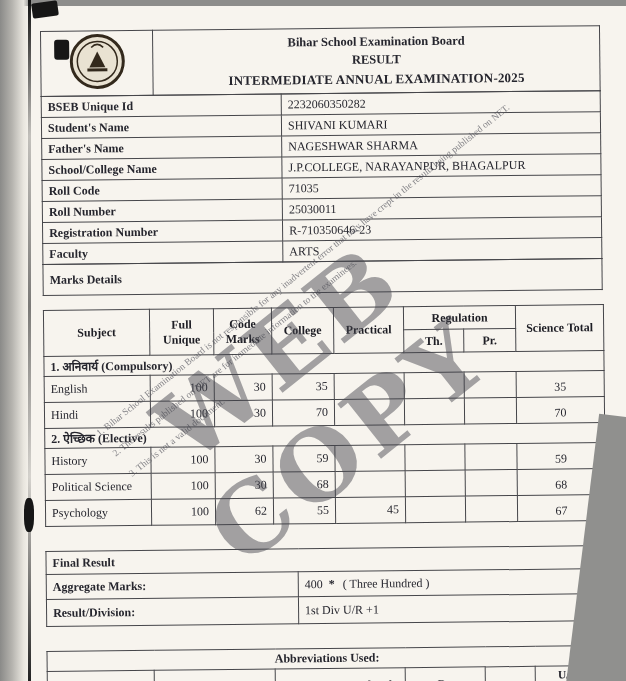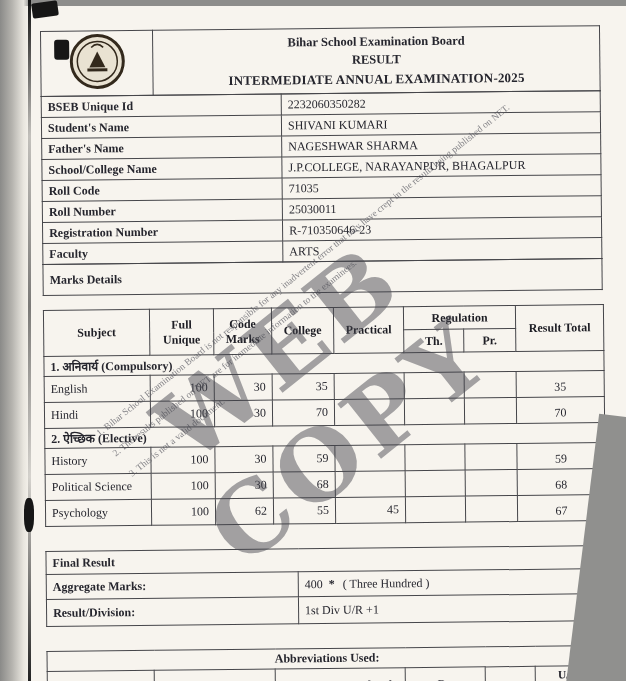--- a/index.html
+++ b/index.html
@@ -177,21 +177,21 @@
         <col style="width:88px">
     </colgroup>
     <tbody>
         <tr class="hrow">
       <th rowspan="2">Subject</th>
       <th rowspan="2">Full Unique</th>
       <th rowspan="2">Code Marks</th>
       <th rowspan="2">College</th>
       <th rowspan="2">Practical</th>
       <th colspan="2">Regulation</th>
-      <th rowspan="2">Result Total</th>
+      <th rowspan="2">Science Total</th>
     </tr>
     <tr class="hrow">
       <th>Th.</th>
       <th>Pr.</th>
     </tr>
 
     <tr class="sect">
       <td colspan="8">1. अनिवार्य (Compulsory)</td>
     </tr>
     <tr class="mrow">

